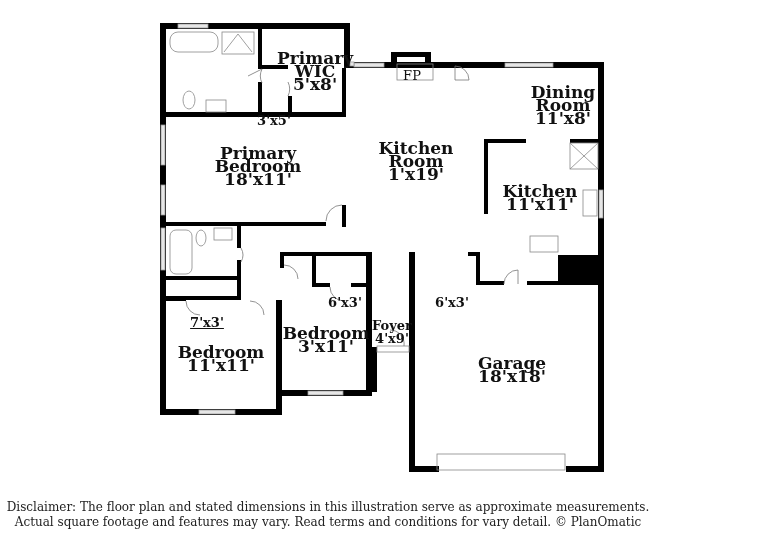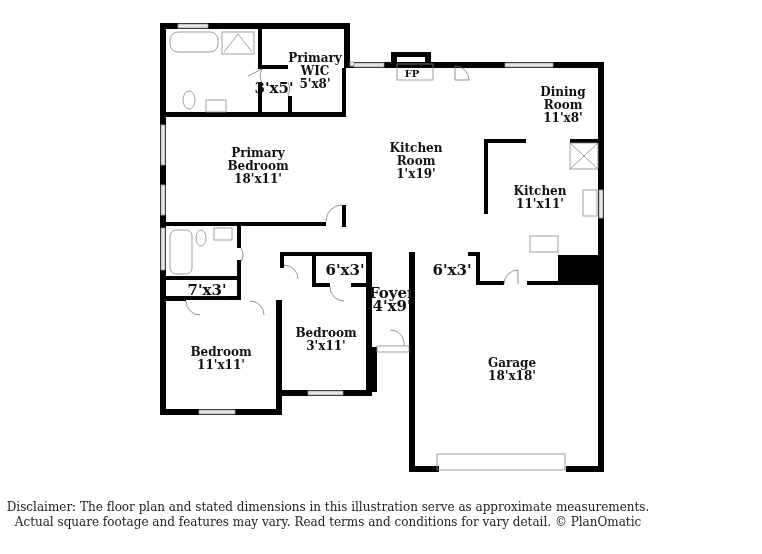--- a/index.html
+++ b/index.html
@@ -1,20 +1,20 @@
 <!DOCTYPE html>
 <html><head>
 <meta charset="utf-8">
 <style>
   html, body { margin:0; padding:0; background:#ffffff; }
   body { width:762px; height:554px; position:relative; overflow:hidden; font-family:"DejaVu Serif", serif; }
   #plan { position:absolute; left:0; top:0; width:762px; height:554px; }
-  .label { position:absolute; text-align:center; font-family:"DejaVu Serif", serif; font-weight:bold; font-size:12px; line-height:13px; color:#111; white-space:nowrap; transform:translateX(-50%); }
-  .small { font-size:15px; }
-  .fp { position:absolute; font-family:"DejaVu Serif", serif; font-weight:bold; font-size:10px; color:#111; transform:translateX(-50%); }
+  .label { position:absolute; text-align:center; font-family:"DejaVu Serif", serif; font-weight:bold; font-size:17px; line-height:13px; color:#111; white-space:nowrap; transform:translateX(-50%); }
+  .small { font-size:13px;margin-top:32px; }
+  .fp { position:absolute; font-family:"DejaVu Serif", serif; font-weight:normal; font-size:13px; color:#111; transform:translateX(-50%); }
   #disclaimer { position:absolute; left:0; width:656px; top:500px; text-align:center; font-family:"DejaVu Serif", serif; font-size:12px; line-height:15px; color:#222; }
 </style>
 </head>
 <body>
 
 <svg id="plan" width="762" height="554" viewBox="0 0 762 554">
   <g fill="#000">
 
     <rect x="160" y="23" width="6" height="392"></rect>
     <rect x="160" y="23" width="190" height="6"></rect>

